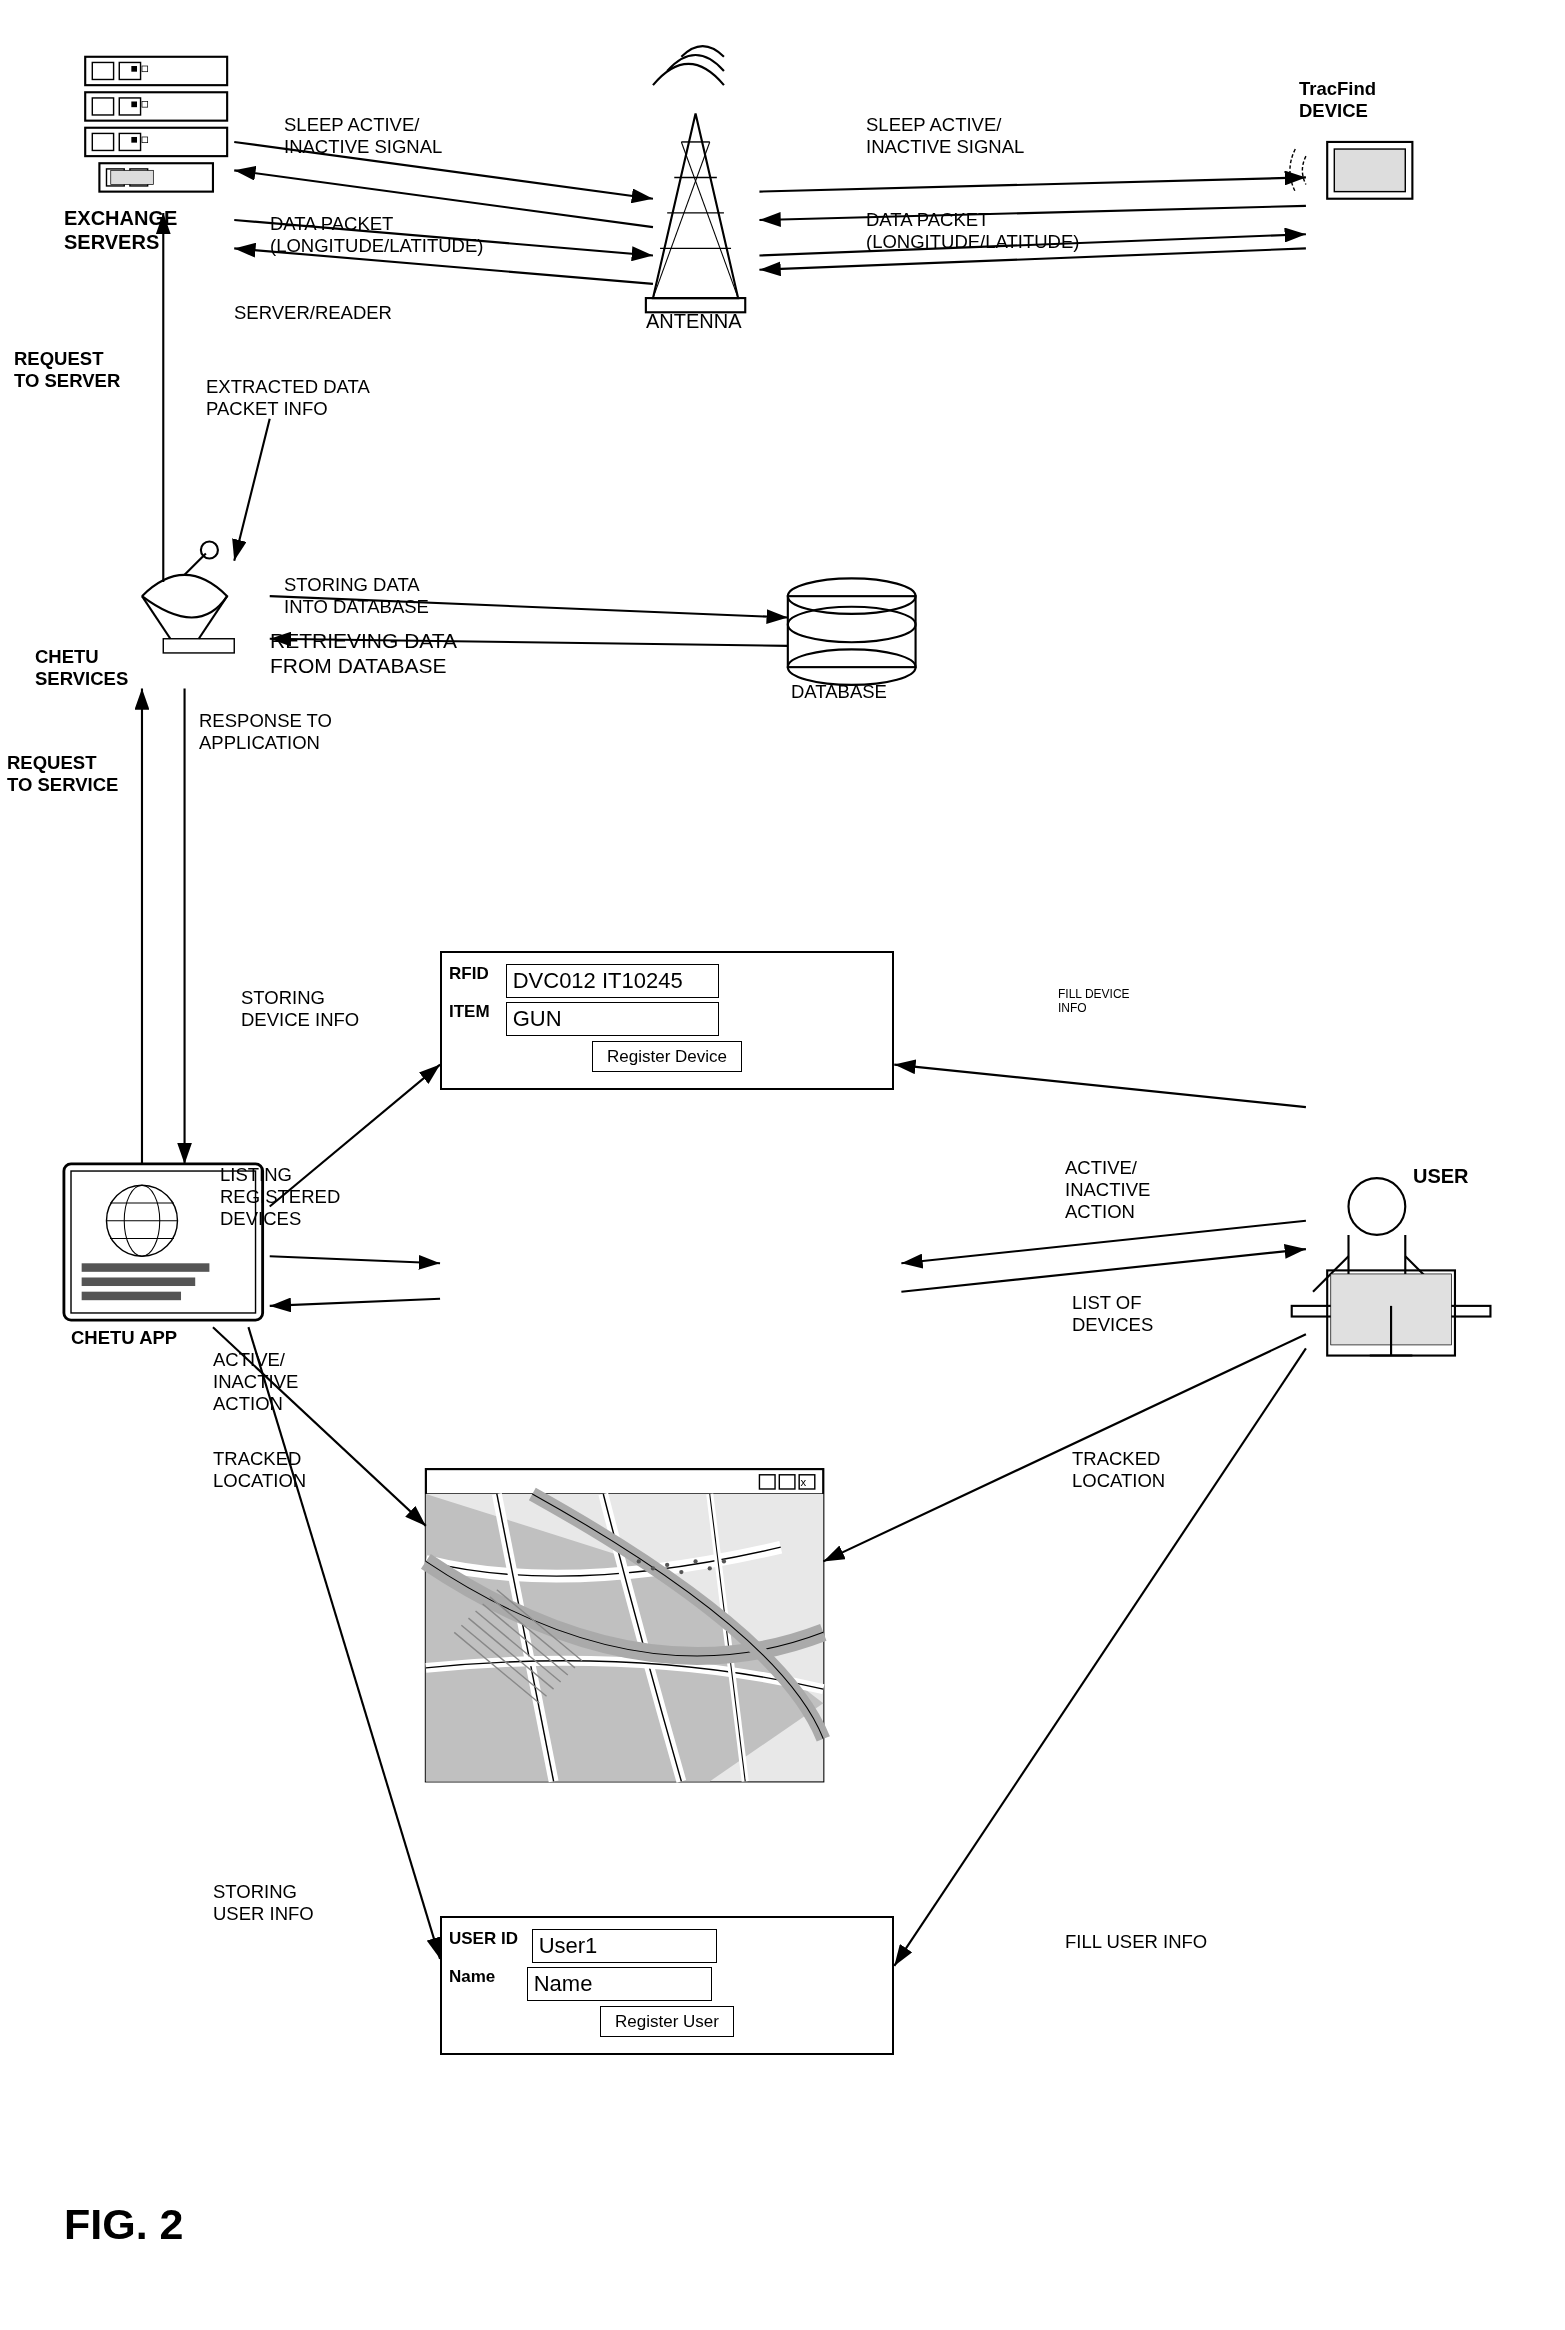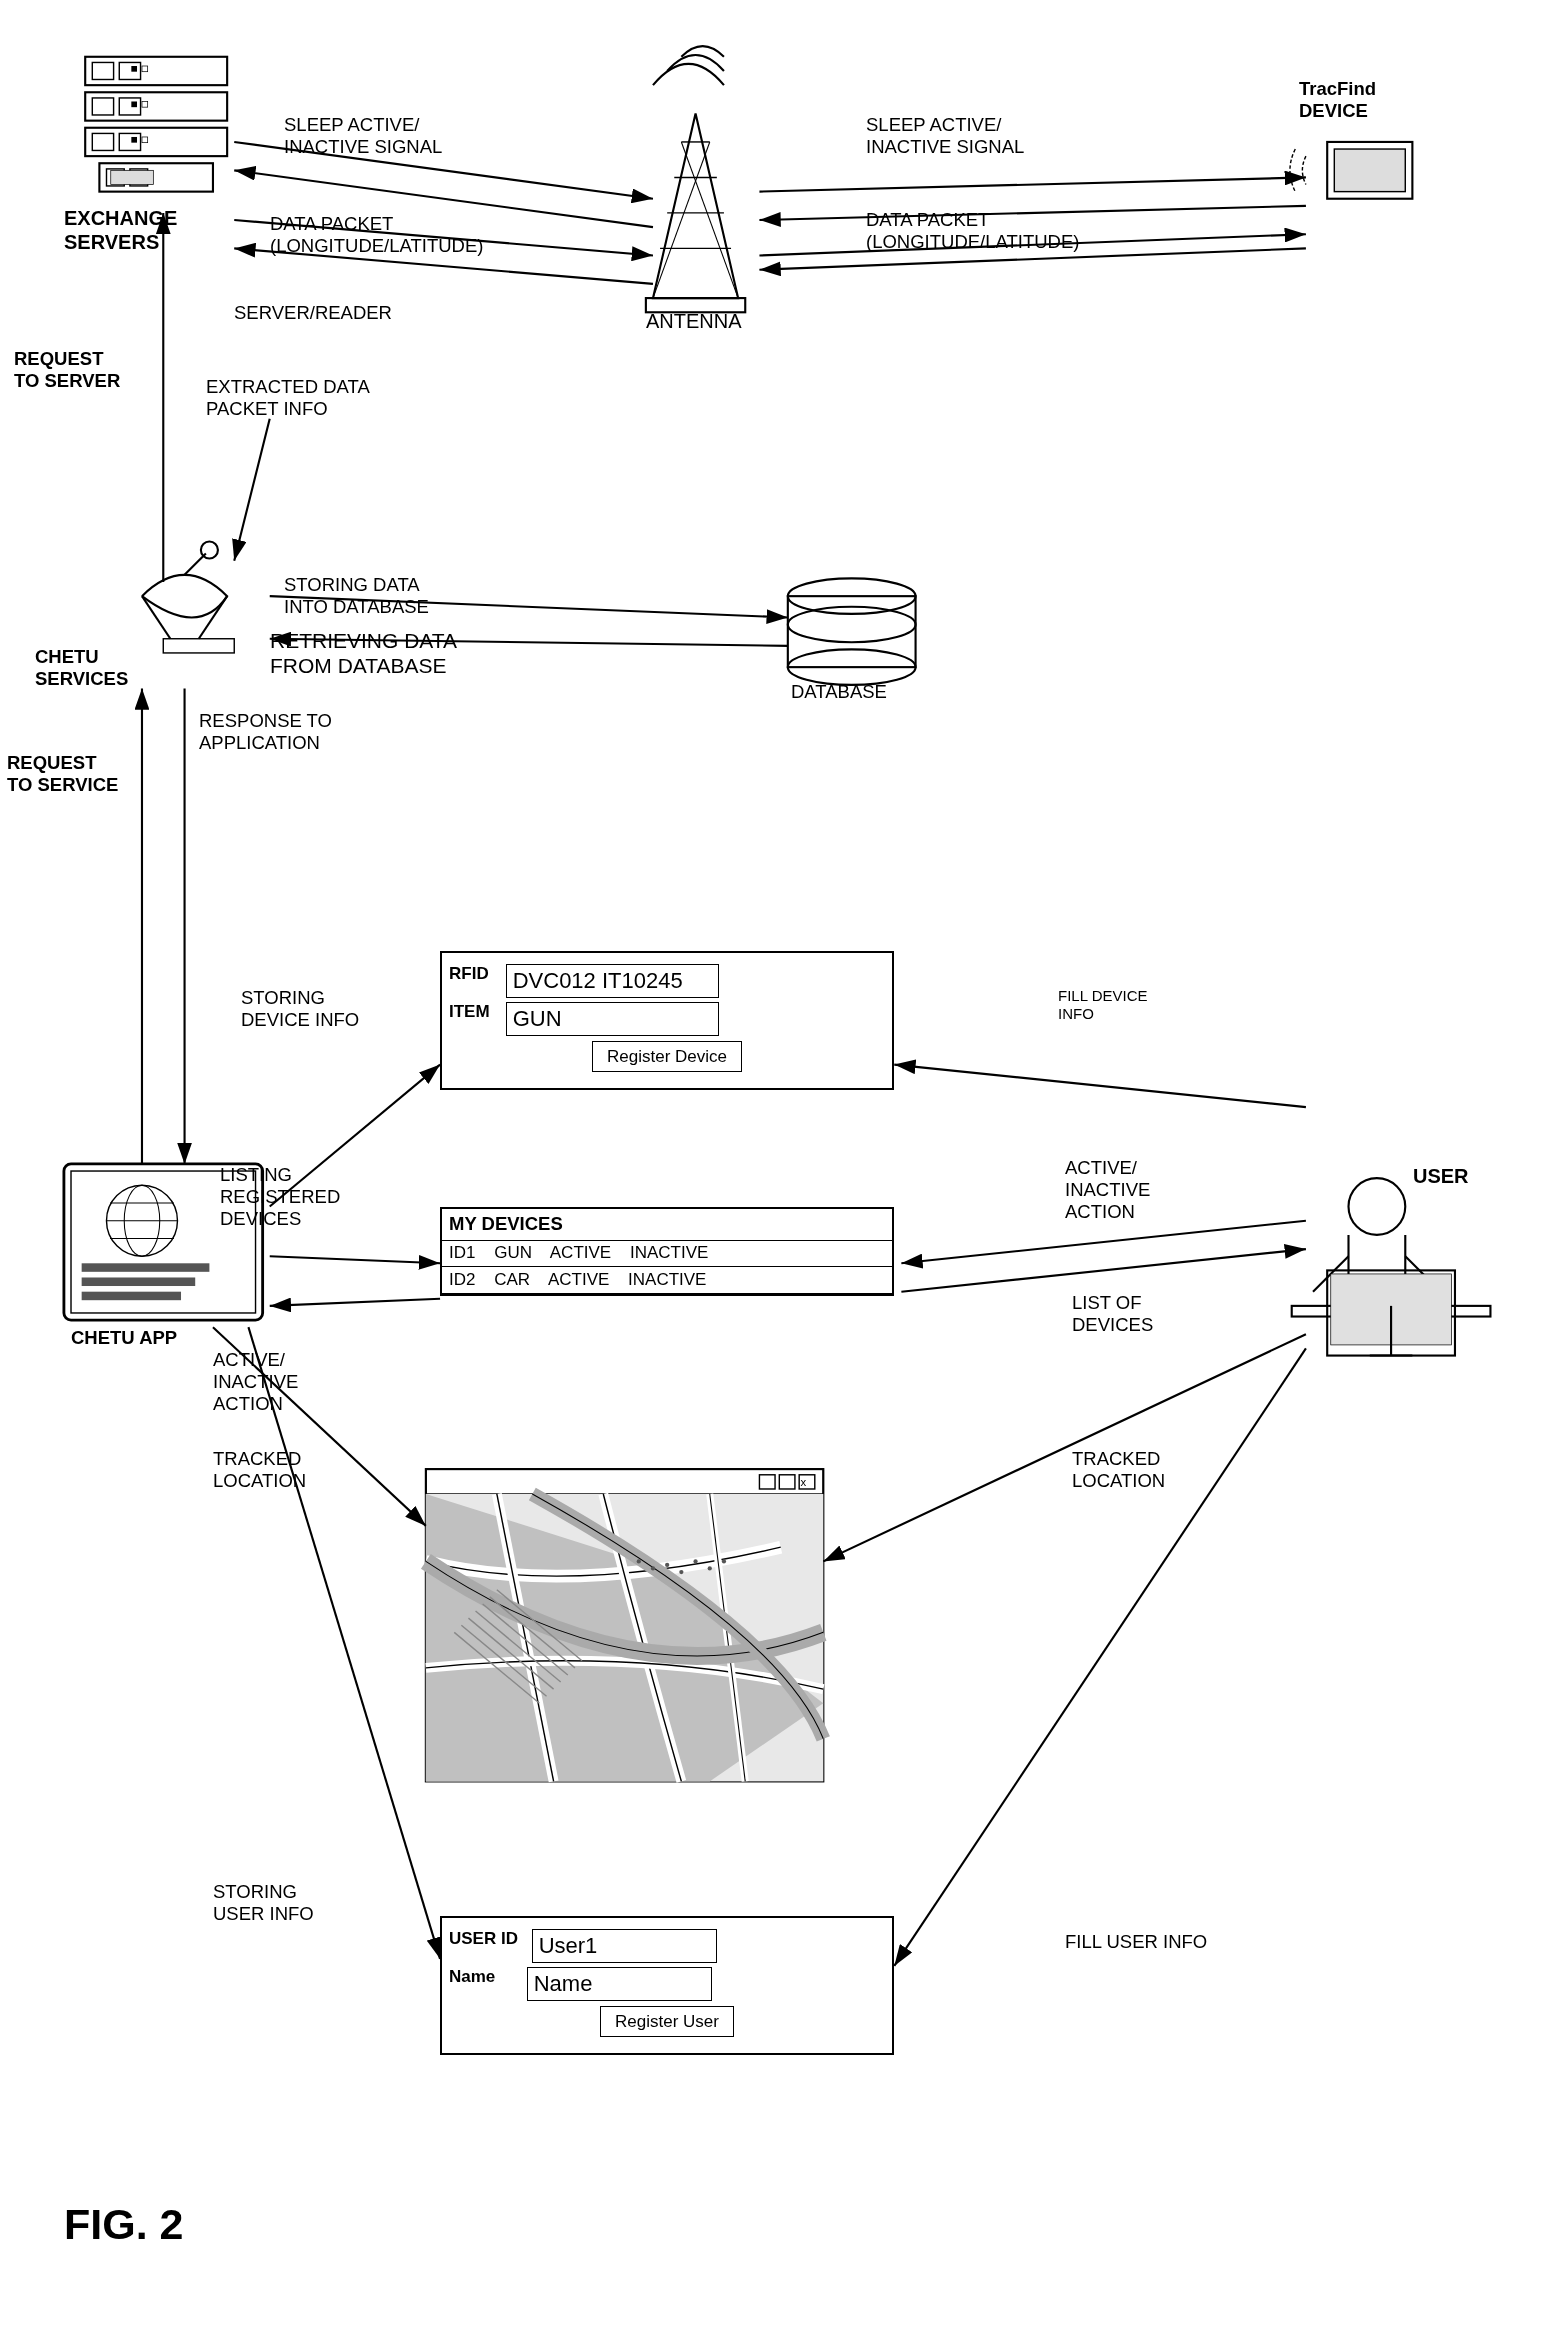--- a/index.html
+++ b/index.html
@@ -338,21 +338,21 @@
   <div class="label" style="left:35px; top:646px; width:142px; font-size:18.5px;">CHETU<br>SERVICES</div>
 
   <div class="label label-normal" style="left:199px; top:710px; width:270px; font-size:18.5px;">RESPONSE TO<br>APPLICATION</div>
 
   <div class="label" style="left:7px; top:752px; width:156px; font-size:18.5px;">REQUEST<br>TO SERVICE</div>
 
   <div class="label" style="left:71px; top:1327px; width:185px; font-size:18.5px;">CHETU APP</div>
 
   <div class="label label-normal" style="left:241px; top:987px; width:199px; font-size:18.5px;">STORING<br>DEVICE INFO</div>
 
-  <div class="label label-normal" style="left:1058px; top:987px; width:185px; font-size:15px;">FILL DEVICE<br>INFO</div>
+  <div class="label label-normal" style="left:1058px; top:987px; width:185px; font-size:12px;">FILL DEVICE<br>INFO</div>
 
   <div class="label label-normal" style="left:220px; top:1164px; width:206px; font-size:18.5px;">LISTING<br>REGISTERED<br>DEVICES</div>
 
   <div class="label label-normal" style="left:213px; top:1349px; width:170px; font-size:18.5px;">ACTIVE/<br>INACTIVE<br>ACTION</div>
 
   <div class="label label-normal" style="left:1065px; top:1157px; width:170px; font-size:18.5px;">ACTIVE/<br>INACTIVE<br>ACTION</div>
 
   <div class="label" style="left:1413px; top:1164px; width:99px; font-size:20px;">USER</div>
 
   <div class="label label-normal" style="left:1072px; top:1292px; width:156px; font-size:18.5px;">LIST OF<br>DEVICES</div>
@@ -370,35 +370,20 @@
       <span class="form-label">RFID</span>
       <div class="form-input" style="min-width:213px;">DVC012 IT10245</div>
     </div>
     <div class="form-row">
       <span class="form-label">ITEM</span>
       <div class="form-input" style="min-width:213px;">GUN</div>
     </div>
     <button class="form-button">Register Device</button>
   </div>
 
-  <div class="my-devices-panel" style="left:440px; top:1207px; width:454px;">
-    <div class="my-devices-title">MY DEVICES</div>
-    <div class="device-row">
-      <span>ID1</span>
-      <span>GUN</span>
-      <span>ACTIVE</span>
-      <span>INACTIVE</span>
-    </div>
-    <div class="device-row">
-      <span>ID2</span>
-      <span>CAR</span>
-      <span>ACTIVE</span>
-      <span>INACTIVE</span>
-    </div>
-  </div>
 
   <div class="panel" style="left:440px; top:1916px; width:454px; padding:7px 0 10.6px 0;">
     <div class="form-row">
       <span class="form-label" style="min-width:64px;">USER ID</span>
       <div class="form-input" style="min-width:185px;">User1</div>
     </div>
     <div class="form-row">
       <span class="form-label" style="min-width:64px;">Name</span>
       <div class="form-input" style="min-width:185px;">Name</div>
     </div>

